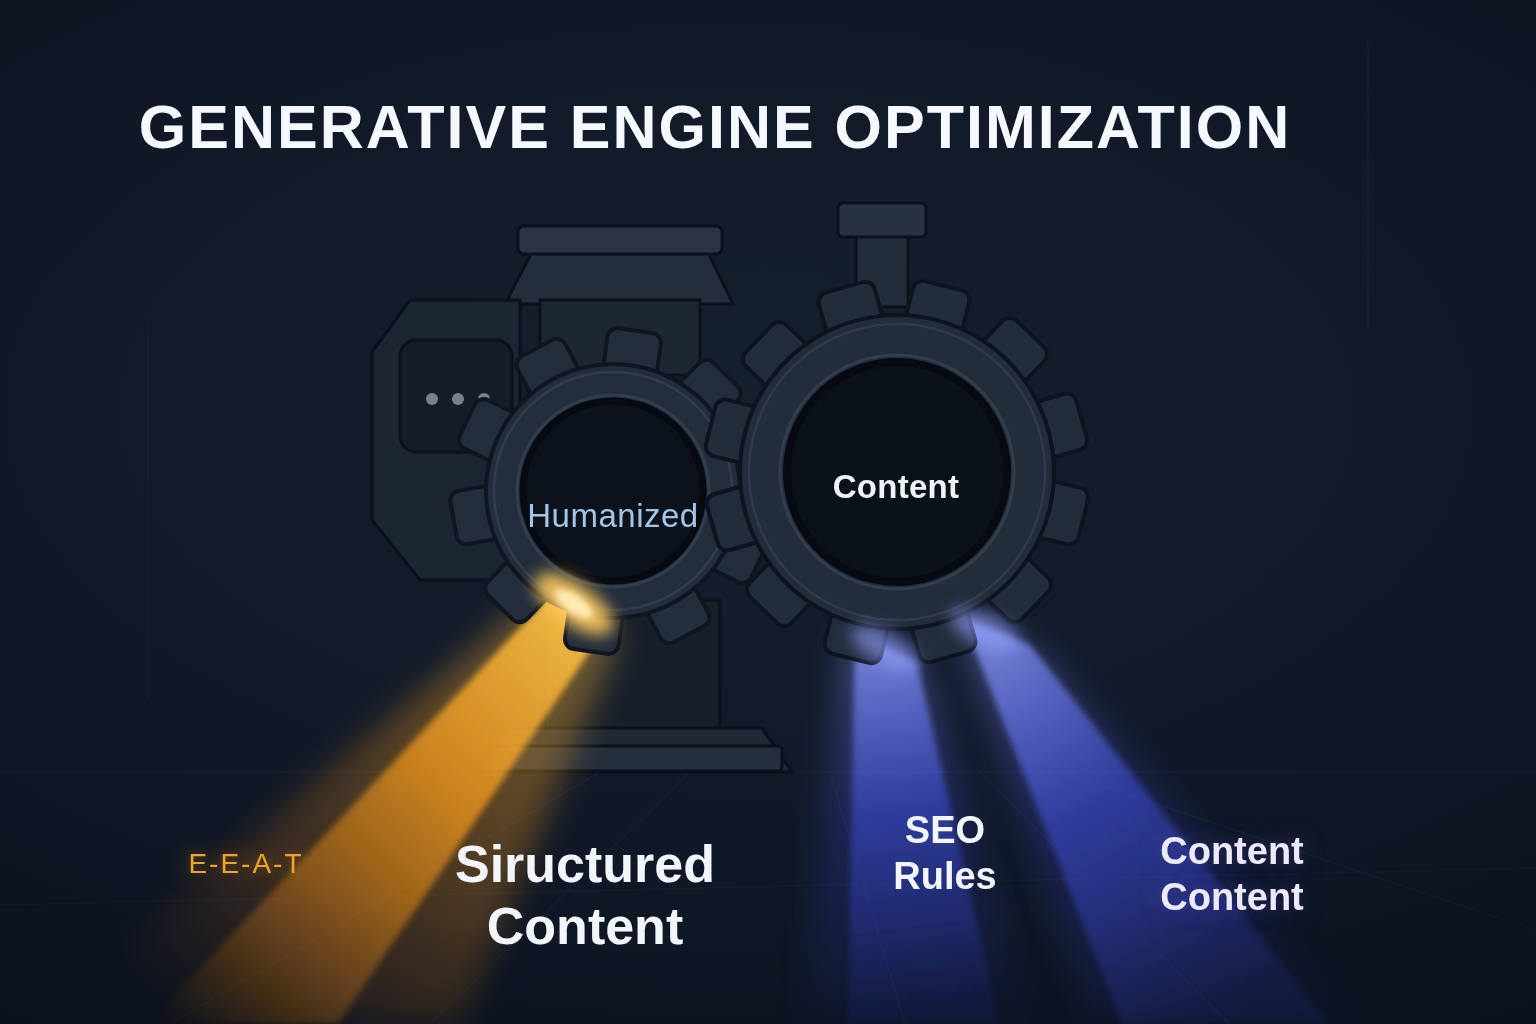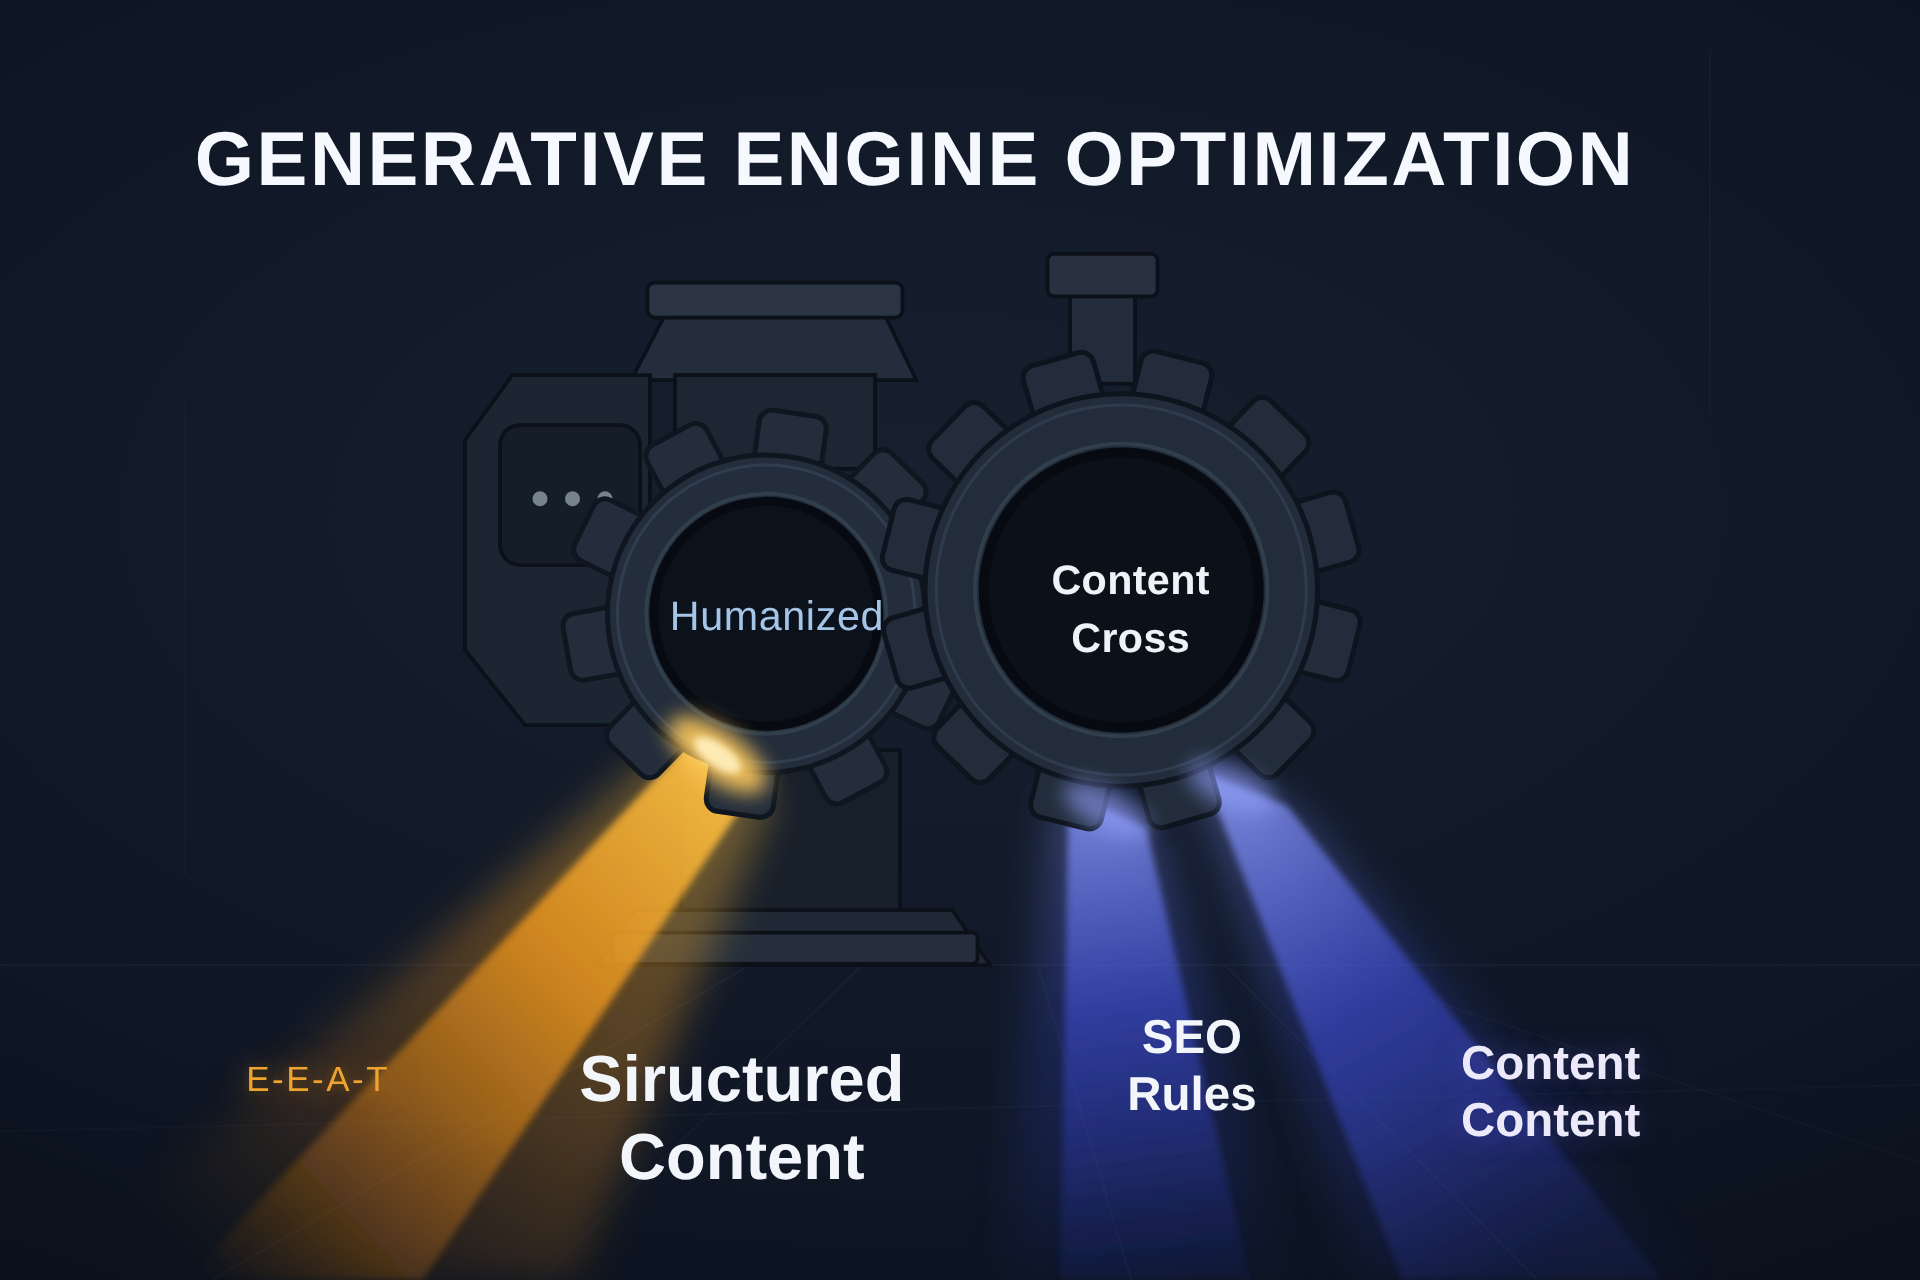--- a/index.html
+++ b/index.html
@@ -9,31 +9,31 @@
     height: 1024px;
     overflow: hidden;
     font-family: "Liberation Sans", sans-serif;
     background: radial-gradient(120% 95% at 48% 40%, #17202f 0%, #101827 45%, #0a101c 100%);
   }
   .scene { position: absolute; left: 0; top: 0; z-index: 1; }
   .vignette {
     position: absolute; inset: 0; z-index: 4; pointer-events: none;
     background: radial-gradient(115% 90% at 50% 42%, rgba(0,0,0,0) 55%, rgba(4,7,13,0.55) 100%);
   }
-  .overlay { position: absolute; z-index: 5; padding-left: 17px; }
+  .overlay { position: absolute; z-index: 5; }
 
   .page-title {
     top: 92px; left: 0; width: 1430px;
     text-align: center;
     font-size: 61px; font-weight: 700; letter-spacing: 2px;
     color: #f5f8fc; margin: 0;
   }
 
   .gear-label { text-align: center; transform: translate(-50%, -50%); }
-  .gear-label-left { left: 613px; top: 493px; }
+  .gear-label-left { left: 613px; top: 516px; }
   .gear-label-left .line-top {
     display: block; font-size: 33px; font-weight: 500;
     color: #a4c5e6; letter-spacing: 0.5px;
   }
   .gear-label-left .line-bottom {
     display: block; font-size: 42px; font-weight: 500;
     color: #edf2f8; letter-spacing: 1.5px; margin-top: 5px;
   }
   .gear-label-right { left: 896px; top: 487px; }
   .gear-label-right span {
@@ -184,21 +184,20 @@
 
   <div class="vignette"></div>
 
   <h1 class="overlay page-title">GENERATIVE ENGINE OPTIMIZATION</h1>
 
   <div class="overlay gear-label gear-label-left">
     <span class="line-top">Humanized</span>
   </div>
   <div class="overlay gear-label gear-label-right">
     <span>Content</span>
-    <span>Cross</span>
   </div>
 
   <div class="overlay out-label lbl-eeat">
     <span>E-E-A-T</span>
   </div>
   <div class="overlay out-label lbl-structured">
     <span>Siructured</span>
     <span>Content</span>
   </div>
   <div class="overlay out-label lbl-seo">

